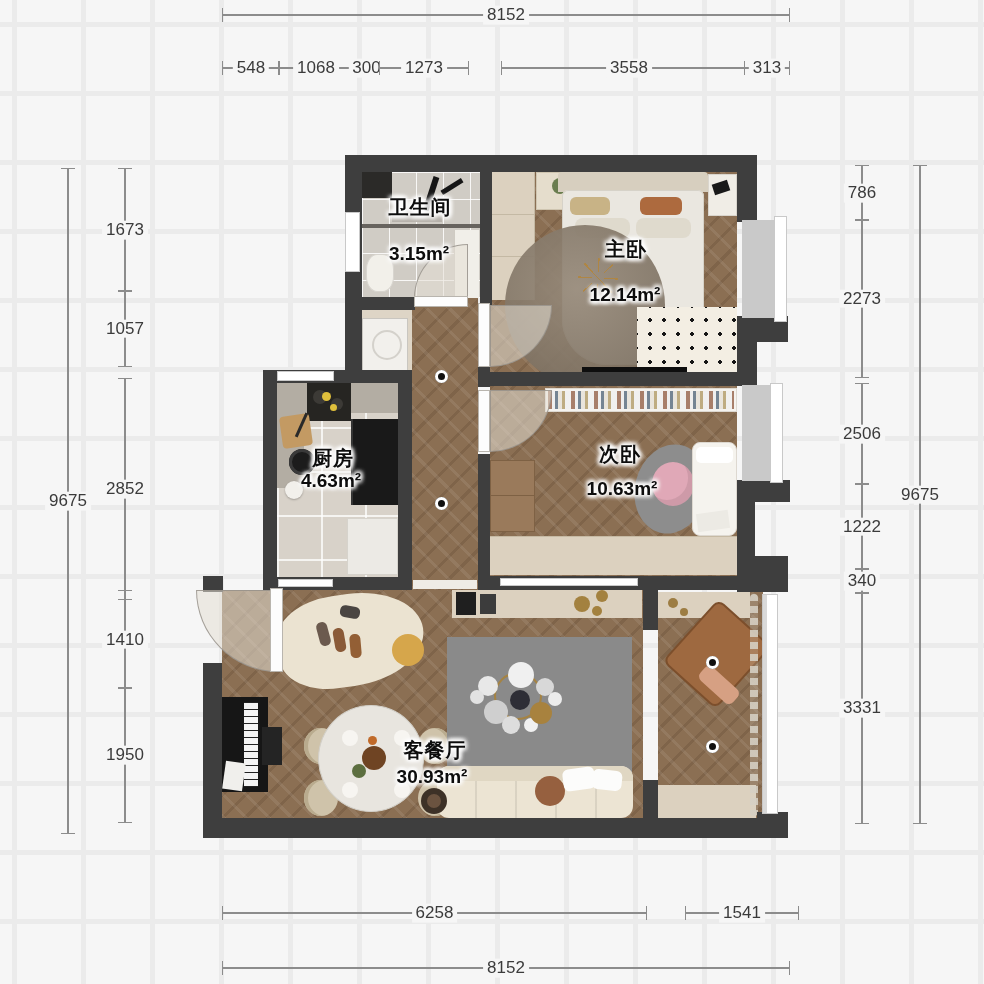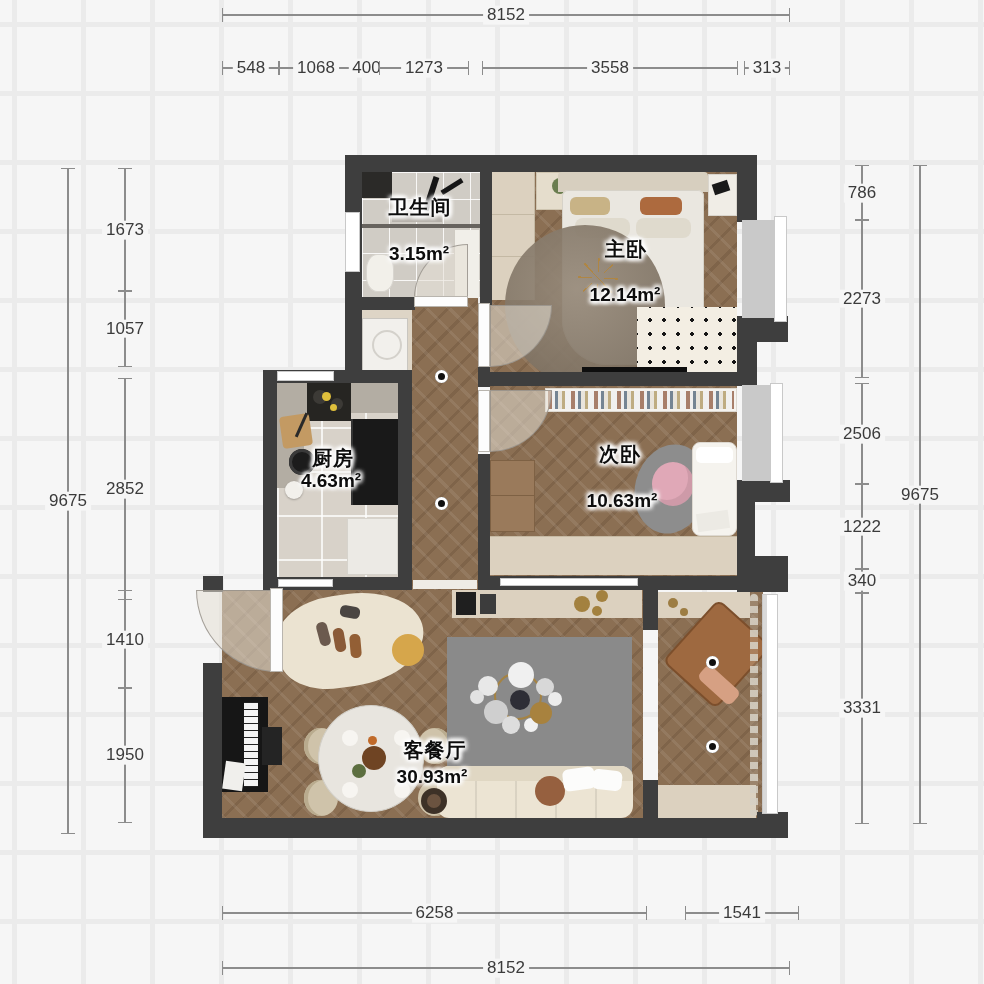--- a/index.html
+++ b/index.html
@@ -220,43 +220,43 @@
   <div class="arc" style="left:490px;top:390px;width:62px;height:62px;border-radius:0 0 100% 0"></div>
   <div class="leaf" style="left:478px;top:390px;width:12px;height:62px"></div>
   <div class="arc" style="left:414px;top:244px;width:54px;height:54px;border-radius:100% 0 0 0"></div>
   <div class="leaf" style="left:414px;top:296px;width:54px;height:11px"></div>
 
   <div class="rlabel" style="left:420px;top:207px">卫生间</div>
   <div class="rlabel area" style="left:419px;top:254px">3.15m²</div>
   <div class="rlabel" style="left:626px;top:249px">主卧</div>
   <div class="rlabel area" style="left:625px;top:295px">12.14m²</div>
   <div class="rlabel" style="left:620px;top:454px">次卧</div>
-  <div class="rlabel area" style="left:622px;top:501px">10.63m²</div>
+  <div class="rlabel area" style="left:622px;top:489px">10.63m²</div>
   <div class="rlabel" style="left:333px;top:458px">厨房</div>
   <div class="rlabel area" style="left:331px;top:481px">4.63m²</div>
   <div class="rlabel" style="left:435px;top:750px">客餐厅</div>
   <div class="rlabel area" style="left:432px;top:777px">30.93m²</div>
 
 
   <div class="hdim" style="left:222px;top:8px;width:566px">
       <span>8152</span>
     </div>
   <div class="hdim" style="left:222px;top:61px;width:56px">
       <span>548</span>
     </div>
   <div class="hdim" style="left:278px;top:61px;width:74px">
       <span>1068</span>
     </div>
   <div class="hdim" style="left:352px;top:61px;width:27px">
-      <span>400</span>
+      <span>300</span>
     </div>
   <div class="hdim" style="left:379px;top:61px;width:88px">
       <span>1273</span>
     </div>
-  <div class="hdim" style="left:482px;top:61px;width:254px">
+  <div class="hdim" style="left:501px;top:61px;width:254px">
       <span>3558</span>
     </div>
   <div class="hdim" style="left:744px;top:61px;width:44px">
       <span>313</span>
     </div>
 
   <div class="hdim" style="left:222px;top:906px;width:423px">
       <span>6258</span>
     </div>
   <div class="hdim" style="left:685px;top:906px;width:112px">

